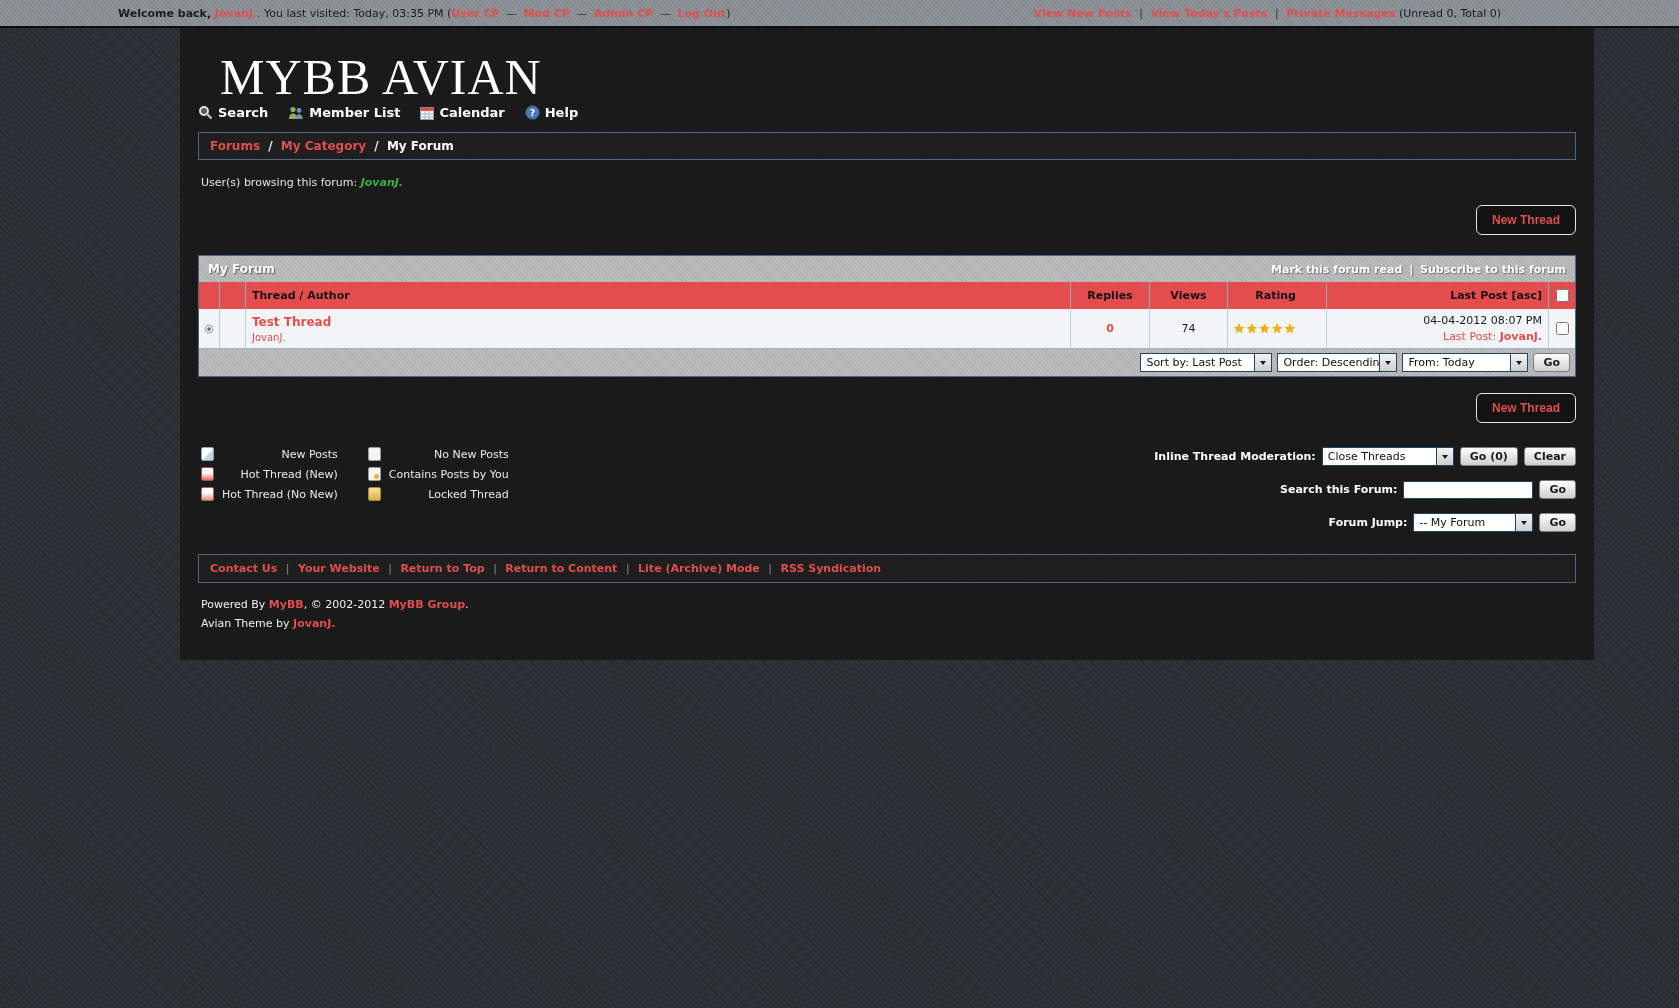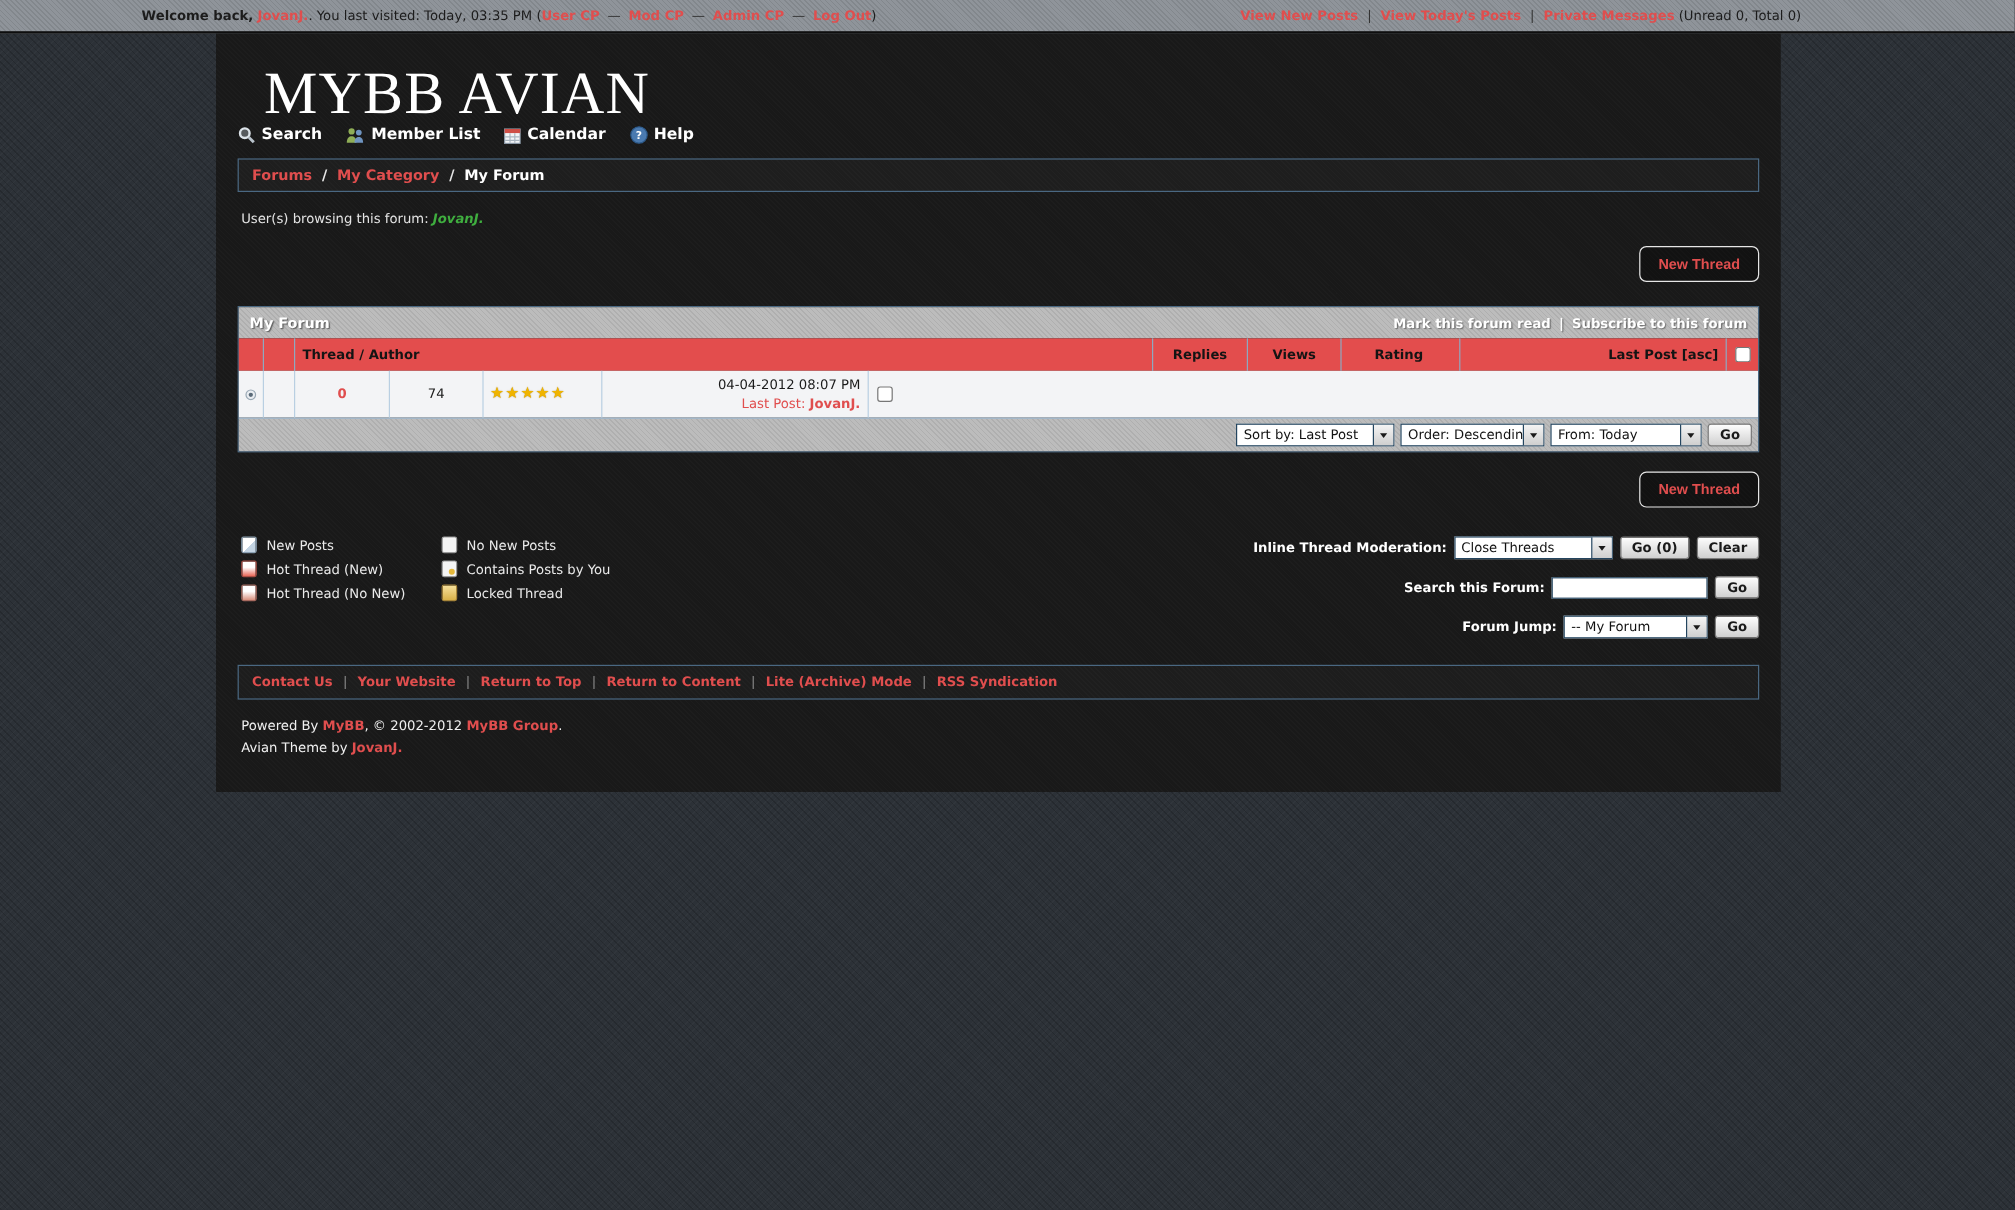--- a/index.html
+++ b/index.html
@@ -25,21 +25,21 @@
     display:flex; justify-content:space-between; align-items:center;
     padding:0 178px 0 118px; font-size:11px; color:#1c1c1c;
   }
   .topbar b { font-weight:bold; }
   .topbar .seg { white-space:nowrap; }
   .topbar .sep-dash { color:#333; margin:0 3px; }
   .topbar .sep-pipe { color:#333; margin:0 4px; }
 
   
   .wrapper {
-    position:absolute; top:28px; left:180px; width:1304px; min-height:592px;
+    position:absolute; top:28px; left:180px; width:1414px; min-height:592px;
     background-color:#191919;
     background-image:repeating-linear-gradient(45deg, rgba(255,255,255,.015) 0 1px, transparent 1px 3px);
     padding:0 18px 26px 18px;
   }
   .logo {
     font-family:"Liberation Serif","DejaVu Serif",serif;
     color:#ffffff; font-size:50px; letter-spacing:1px;
     padding:22px 0 0 22px; line-height:1.1;
   }
   .nav-menu {
@@ -114,21 +114,21 @@
   .silver-btn {
     background:linear-gradient(#fdfdfd,#d0d0d0); border:1px solid #7d7d7d; border-radius:3px;
     font-size:11px; font-weight:bold; color:#1a1a1a; padding:2px 9px; cursor:pointer;
     font-family:"DejaVu Sans",sans-serif;
   }
 
   
   .bottom-section { display:flex; justify-content:space-between; margin-top:24px; }
   .legend { display:flex; gap:30px; font-size:11px; color:#eaeaea; padding-left:3px; }
   .legend-col { display:flex; flex-direction:column; gap:6px; }
-  .legend-item { display:flex; align-items:center; gap:8px; }
+  .legend-item { display:flex; align-items:center; gap:8px;justify-content:space-between; }
   .legend-icon { width:13px; height:14px; border-radius:2px; flex:none; position:relative; }
   .icon-new-posts { background:linear-gradient(135deg,#ffffff 55%,#c3d4e3 55%); border:1px solid #8ba1b4; }
   .icon-no-new { background:#f4f4f4; border:1px solid #9a9a9a; }
   .icon-hot-new { background:linear-gradient(#ffffff 40%,#e8695a); border:1px solid #aa4f46; }
   .icon-contains { background:#f4f4f4; border:1px solid #9a9a9a; }
   .icon-contains::after { content:""; position:absolute; right:1px; bottom:1px; width:5px; height:5px; border-radius:50%; background:#e5b83a; }
   .icon-hot-no-new { background:linear-gradient(#ffffff 40%,#d9917f); border:1px solid #a86a5f; }
   .icon-locked { background:linear-gradient(#f6e09c,#d8b149); border:1px solid #a8863a; }
 
   .moderation { display:flex; flex-direction:column; align-items:flex-end; gap:14px; font-size:11px; color:#fff; }
@@ -249,20 +249,24 @@
     </div>
 
     <div class="table-row">
       <div class="col-status">
         <svg width="10" height="10" viewBox="0 0 10 10">
           <circle cx="5" cy="5" r="4" fill="#e9edf1" stroke="#9aa8b4"></circle>
           <circle cx="5" cy="5" r="1.8" fill="#5a6a78"></circle>
         </svg>
       </div>
       <div class="col-icon"></div>
+      <div class="col-thread" style="align-items:flex-start;">
+        <span class="thread-title link">Test Thread</span>
+        <span class="thread-author link">JovanJ.</span>
+      </div>
       <div class="col-replies cell-center">
         <span class="replies-link link">0</span>
       </div>
       <div class="col-views cell-center">
         <span class="views-val">74</span>
       </div>
       <div class="col-rating cell-center">
         <span class="stars">★★★★★</span>
       </div>
       <div class="col-last">

